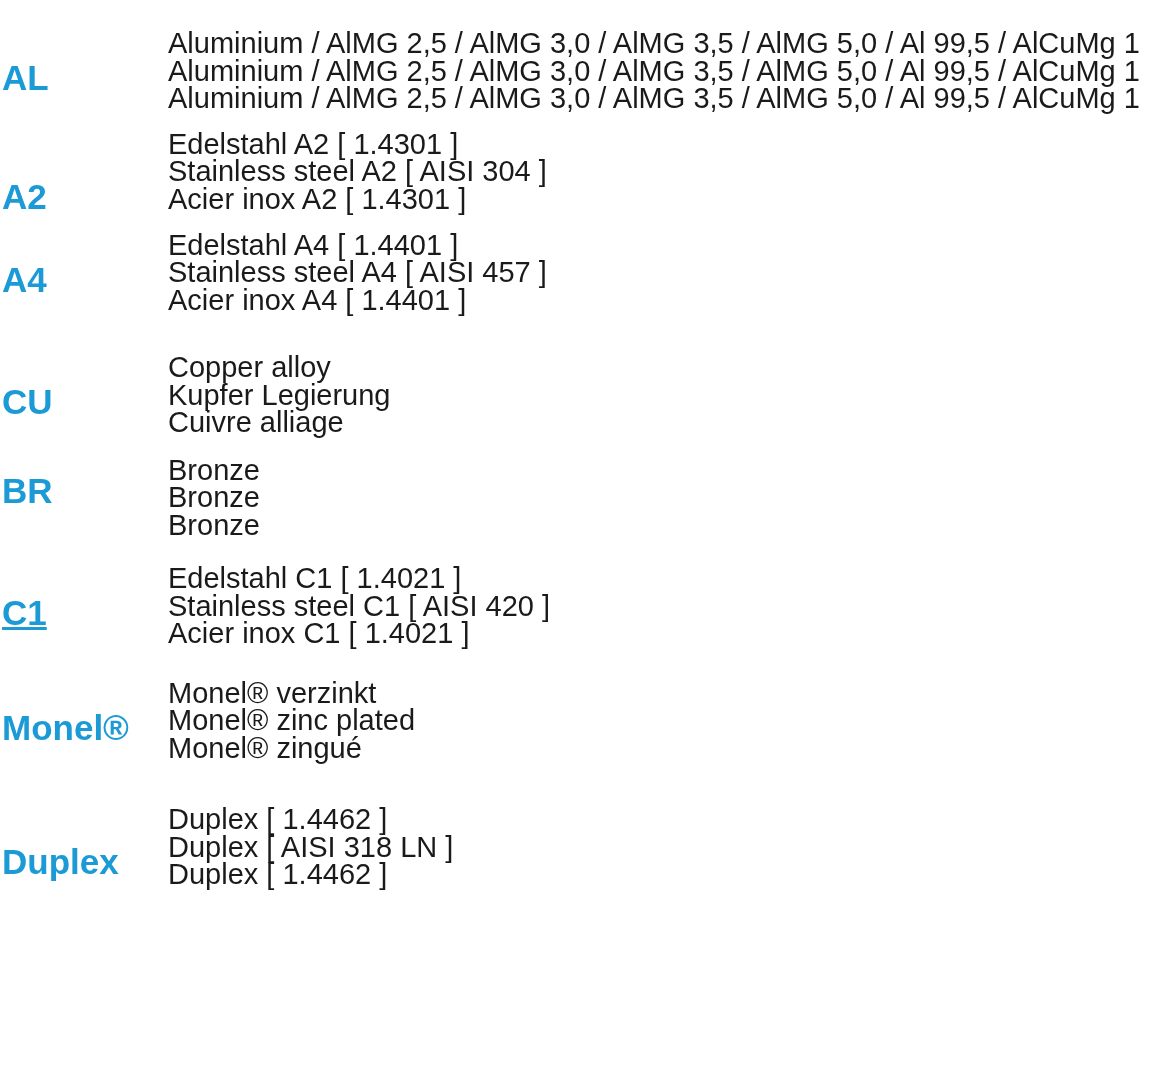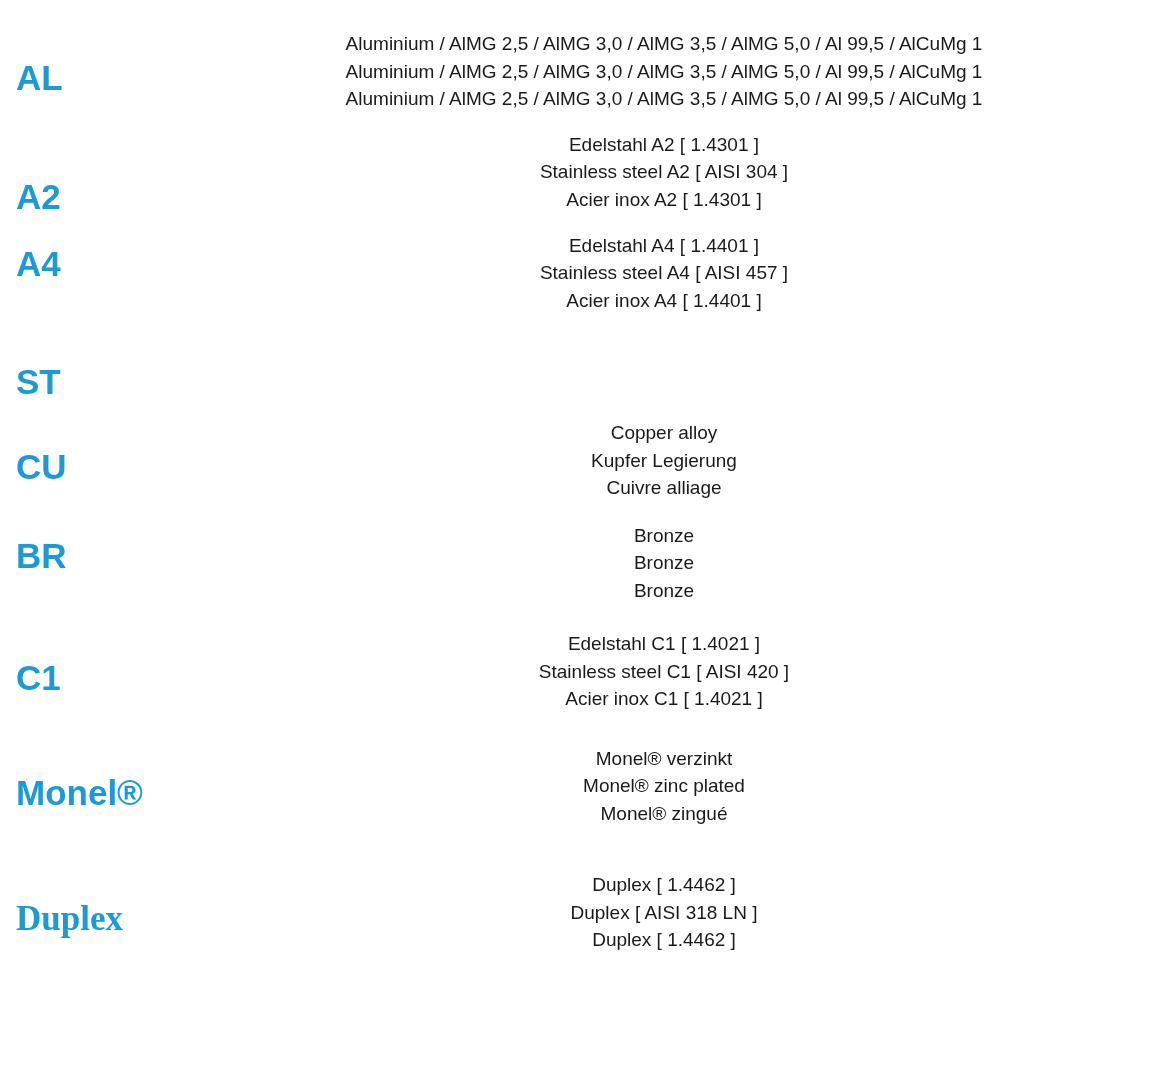--- a/index.html
+++ b/index.html
@@ -25,30 +25,29 @@
     display: flex;
     align-items: flex-start;
   }
   .code {
     width: 168px;
     flex: 0 0 168px;
     color: #1b9ad6;
     font-size: 35px;
     font-weight: bold;
     line-height: 1;
-    padding-left: 16px;
+    padding-left: 2px;
     box-sizing: border-box;
     white-space: nowrap;
   }
   .desc {
     flex: 1 1 auto;
-    font-size: 19px;
+    font-size: 29px;
     line-height: 27.5px;
     color: #1a1a1a;
-    text-align: center;
   }
   .desc div {
     white-space: nowrap;
   }
 </style>
 </head>
 <body>
 
 <div class="sheet">
   <div id="rows-container">
@@ -62,64 +61,63 @@
       </div>
       <div class="row" style="margin-top: 18px;">
         <div class="code" style="margin-top: 48px;">A2</div>
         <div class="desc">
           <div>Edelstahl A2 [ 1.4301 ]</div>
           <div>Stainless steel A2 [ AISI 304 ]</div>
           <div>Acier inox A2  [ 1.4301 ]</div>
         </div>
       </div>
       <div class="row" style="margin-top: 18px;">
-        <div class="code" style="margin-top: 14px;">A4</div>
+        <div class="code" style="margin-top: 30px;">A4</div>
         <div class="desc">
           <div>Edelstahl A4 [ 1.4401 ]</div>
           <div>Stainless steel A4 [ AISI 457 ]</div>
           <div>Acier inox A4 [ 1.4401 ]</div>
         </div>
       </div>
       <div class="row" style="margin-top: 20px;">
-        <div class="code" style="margin-top: 30px;">ST</div>
       </div>
       <div class="row" style="margin-top: 20px;">
         <div class="code" style="margin-top: 30px;">CU</div>
         <div class="desc">
           <div>Copper alloy</div>
           <div>Kupfer Legierung</div>
           <div>Cuivre alliage</div>
         </div>
       </div>
       <div class="row" style="margin-top: 20px;">
         <div class="code" style="margin-top: 16px;">BR</div>
         <div class="desc">
           <div>Bronze</div>
           <div>Bronze</div>
           <div>Bronze</div>
         </div>
       </div>
       <div class="row" style="margin-top: 26px;">
-        <div class="code" style="margin-top: 30px;">C1</div>
+        <div class="code" style="margin-top: 30px; text-decoration: underline;">C1</div>
         <div class="desc">
           <div>Edelstahl C1 [ 1.4021 ]</div>
           <div>Stainless steel C1 [ AISI 420 ]</div>
           <div>Acier inox C1 [ 1.4021 ]</div>
         </div>
       </div>
       <div class="row" style="margin-top: 32px;">
         <div class="code" style="margin-top: 30px;">Monel®</div>
         <div class="desc">
           <div>Monel® verzinkt</div>
           <div>Monel® zinc plated</div>
           <div>Monel® zingué</div>
         </div>
       </div>
       <div class="row" style="margin-top: 44px;">
-        <div class="code" style="margin-top: 30px; font-family: Liberation Serif, serif;">Duplex</div>
+        <div class="code" style="margin-top: 38px;">Duplex</div>
         <div class="desc">
           <div>Duplex [ 1.4462 ]</div>
           <div>Duplex [ AISI 318 LN ]</div>
           <div>Duplex [ 1.4462 ]</div>
         </div>
       </div>
     </div>
 </div>
 
 </body></html>

